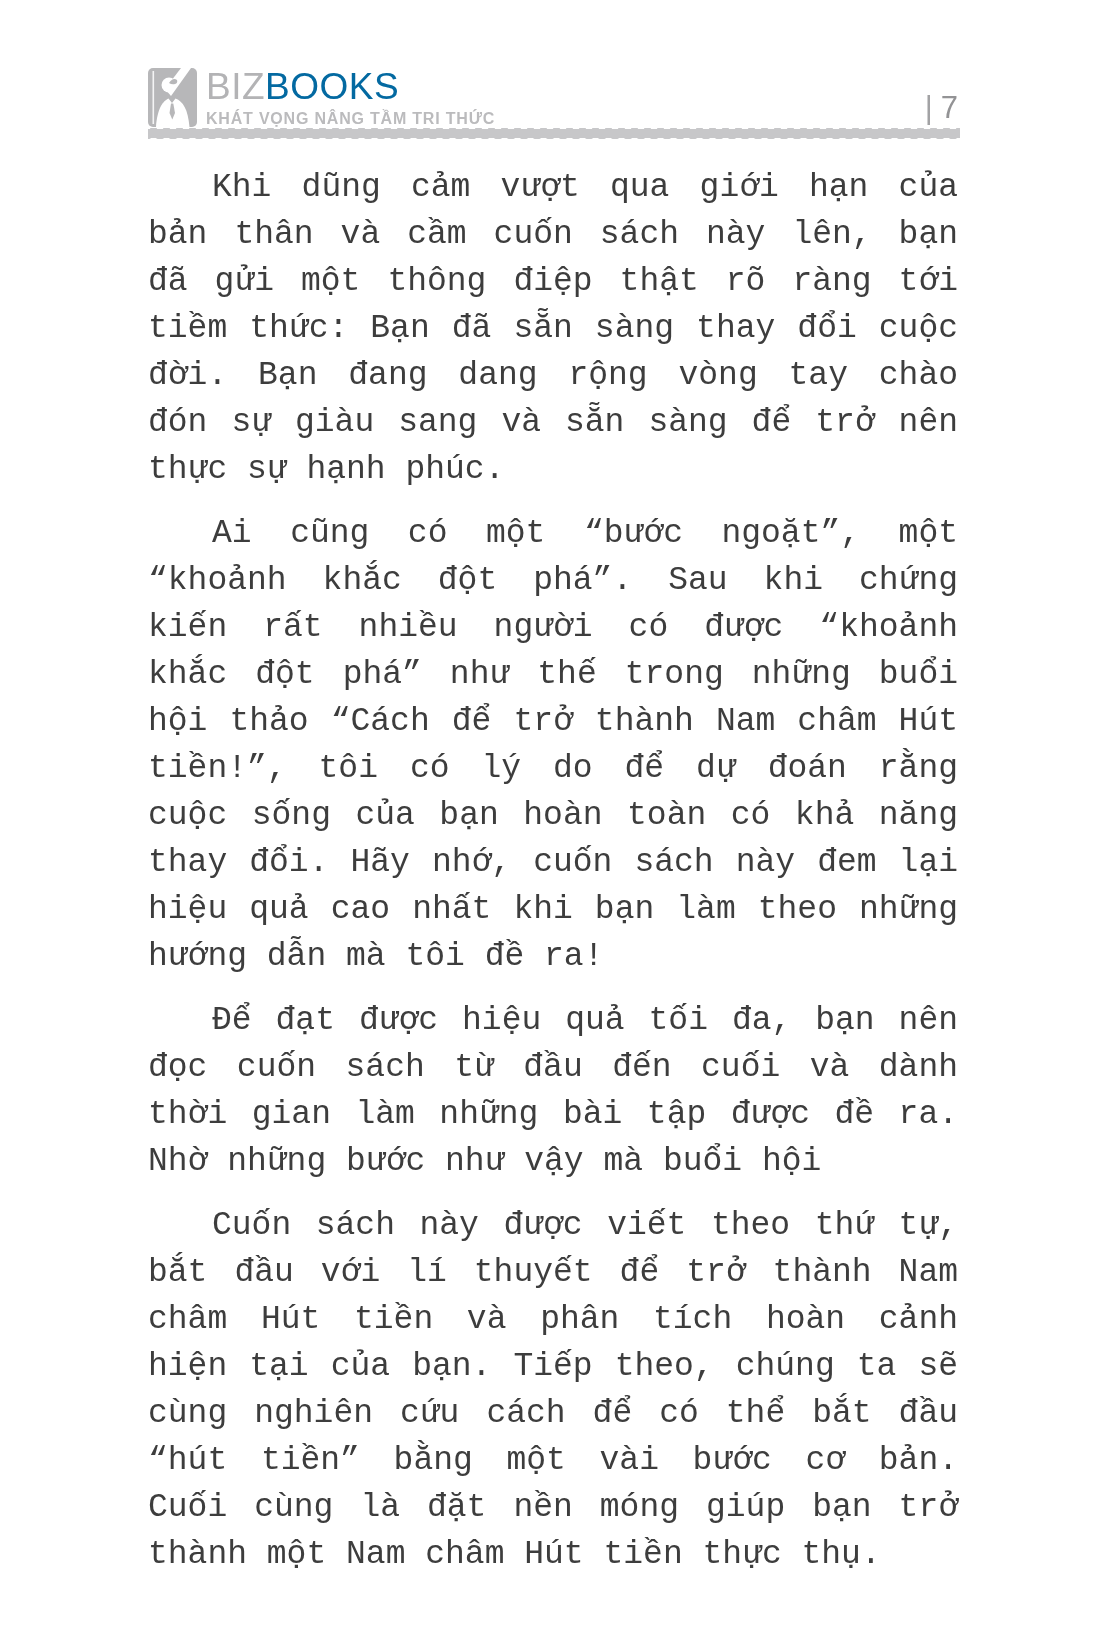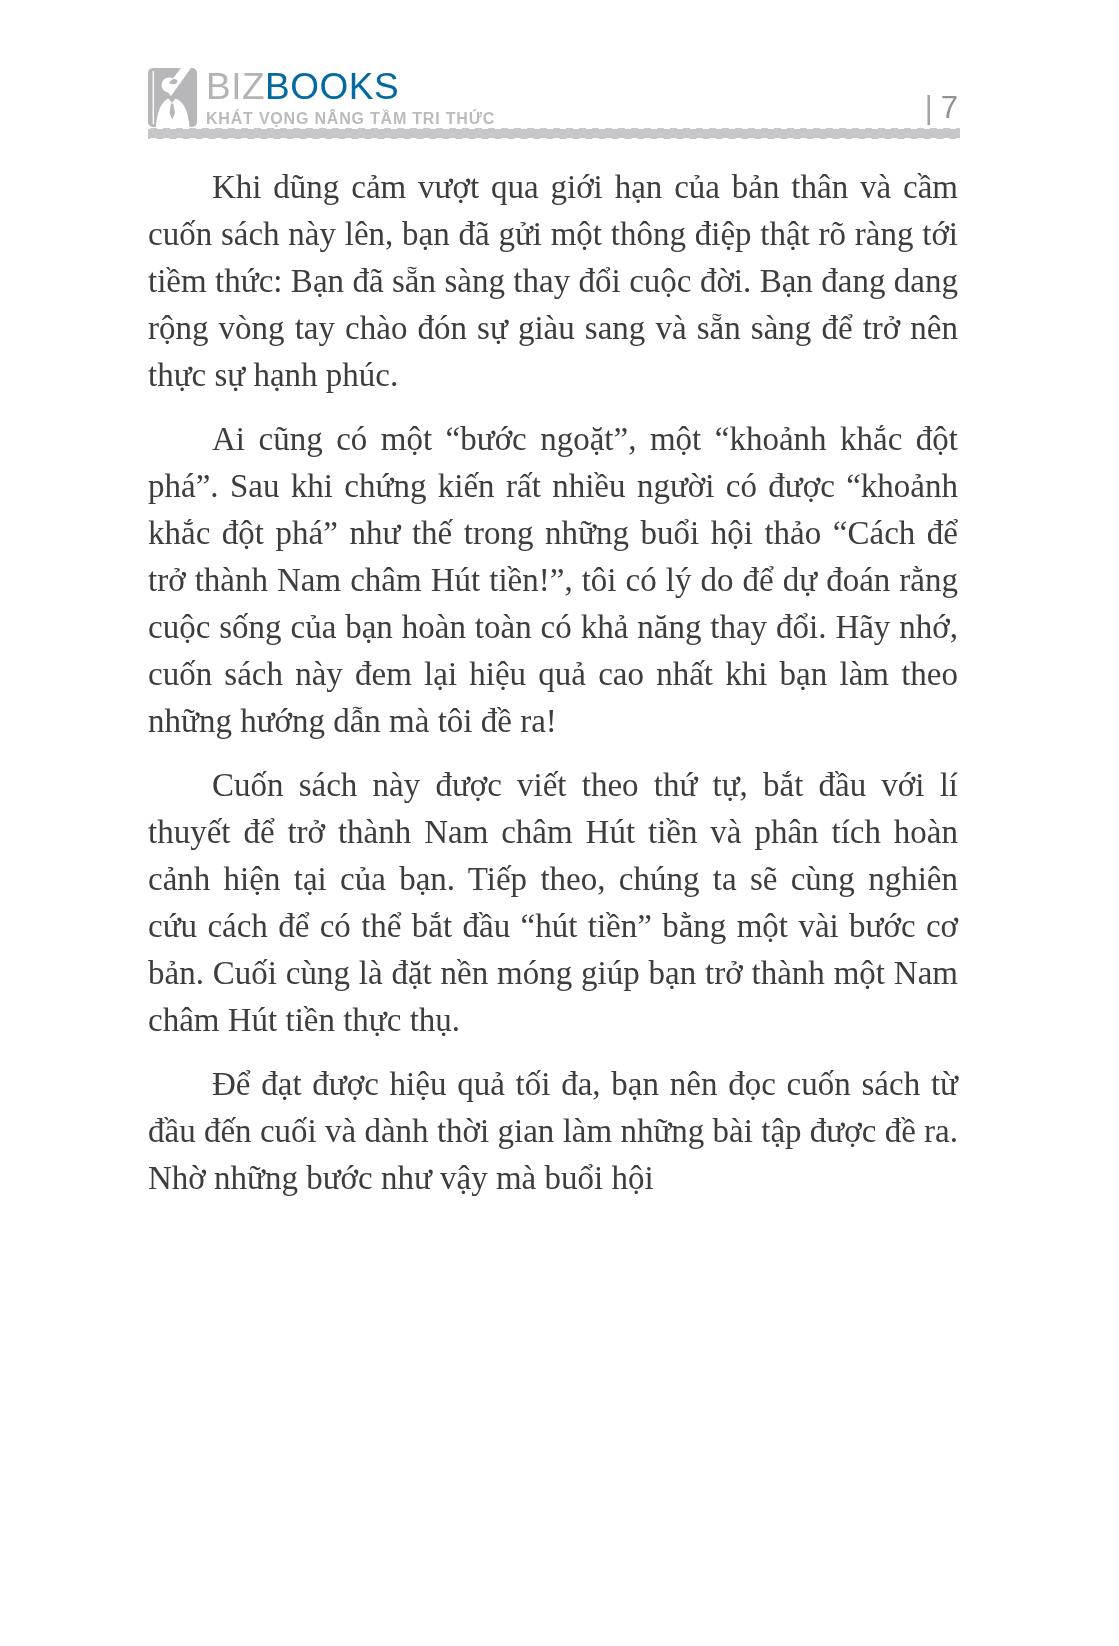--- a/index.html
+++ b/index.html
@@ -94,20 +94,21 @@
     top: 164px;
     width: 810px;
     color: #3d3d3d;
     font-size: 33px;
     line-height: 47px;
     text-align: justify;
   }
   .content p {
     margin: 0 0 17px 0;
     text-indent: 64px;
+    font-family: Liberation Mono, monospace;
   }
 </style>
 </head>
 <body>
 
 <div class="header">
 
   <div class="logo">
     <svg class="logo-icon" viewBox="0 0 49 59" aria-hidden="true">
       <rect x="0" y="0" width="49" height="59" rx="5" fill="#b7b7b9"></rect>
@@ -125,15 +126,15 @@
   </div>
 
   <div class="page-number"><span class="bar">|</span><span>7</span></div>
 </div>
 
 <div class="dotted-divider"></div>
 
 <div class="content">
   <p>Khi dũng cảm vượt qua giới hạn của bản thân và cầm cuốn sách này lên, bạn đã gửi một thông điệp thật rõ ràng tới tiềm thức: Bạn đã sẵn sàng thay đổi cuộc đời. Bạn đang dang rộng vòng tay chào đón sự giàu sang và sẵn sàng để trở nên thực sự hạnh phúc.</p>
   <p>Ai cũng có một “bước ngoặt”, một “khoảnh khắc đột phá”. Sau khi chứng kiến rất nhiều người có được “khoảnh khắc đột phá” như thế trong những buổi hội thảo “Cách để trở thành Nam châm Hút tiền!”, tôi có lý do để dự đoán rằng cuộc sống của bạn hoàn toàn có khả năng thay đổi. Hãy nhớ, cuốn sách này đem lại hiệu quả cao nhất khi bạn làm theo những hướng dẫn mà tôi đề ra!</p>
+  <p>Để đạt được hiệu quả tối đa, bạn nên đọc cuốn sách từ đầu đến cuối và dành thời gian làm những bài tập được đề ra. Nhờ những bước như vậy mà buổi hội</p>
   <p>Cuốn sách này được viết theo thứ tự, bắt đầu với lí thuyết để trở thành Nam châm Hút tiền và phân tích hoàn cảnh hiện tại của bạn. Tiếp theo, chúng ta sẽ cùng nghiên cứu cách để có thể bắt đầu “hút tiền” bằng một vài bước cơ bản. Cuối cùng là đặt nền móng giúp bạn trở thành một Nam châm Hút tiền thực thụ.</p>
-  <p>Để đạt được hiệu quả tối đa, bạn nên đọc cuốn sách từ đầu đến cuối và dành thời gian làm những bài tập được đề ra. Nhờ những bước như vậy mà buổi hội</p>
 </div>
 
 </body></html>

